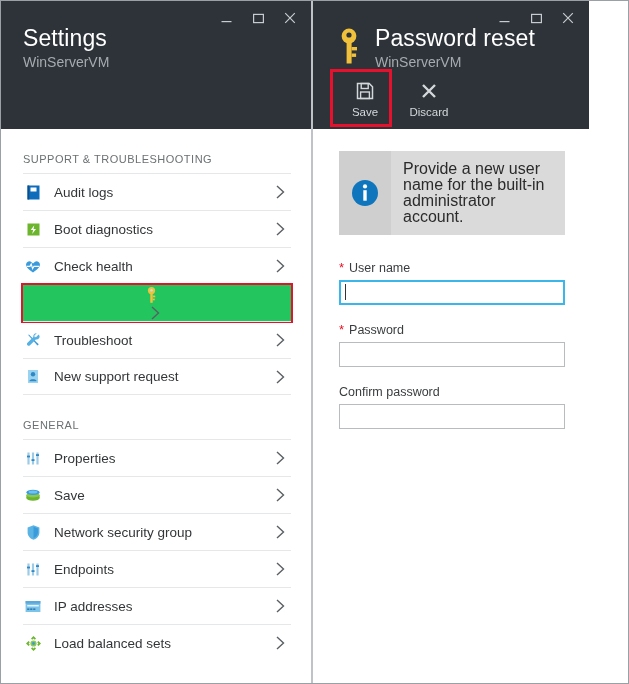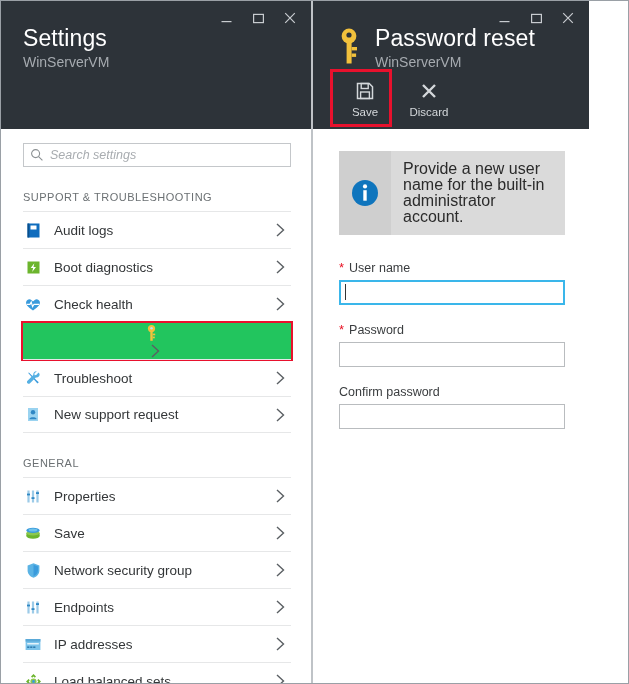--- a/index.html
+++ b/index.html
@@ -318,29 +318,20 @@
       <div class="header-body">
         <div class="header-text">
           <div class="blade-title">Settings</div>
           <div class="blade-subtitle">WinServerVM</div>
         </div>
       </div>
     </div>
 
     <div class="left-body">
 
-      <div class="search-wrap">
-        <div class="search-box">
-          <svg width="14" height="14" viewBox="0 0 14 14" aria-hidden="true">
-            <circle cx="5.6" cy="5.6" r="4" fill="none" stroke="#8b9093" stroke-width="1.1"></circle>
-            <path d="M8.6 8.6 L12.4 12.4" stroke="#8b9093" stroke-width="1.1" fill="none"></path>
-          </svg>
-          <input class="search-input" type="text" placeholder="Search settings" style="">
-        </div>
-      </div>
 
       <div class="section-title">SUPPORT &amp; TROUBLESHOOTING</div>
       <div class="nav-list">
 
         <div class="nav-item">
           <span class="nav-icon">
             <svg width="17" height="17" viewBox="0 0 17 17" aria-hidden="true">
               <rect x="2.5" y="1.5" width="12" height="14" fill="#0f6cbd"></rect>
               <rect x="5.5" y="3.5" width="6" height="4" fill="#ffffff"></rect>
               <rect x="2.5" y="1.5" width="1.8" height="14" fill="#0a4f8a"></rect>

